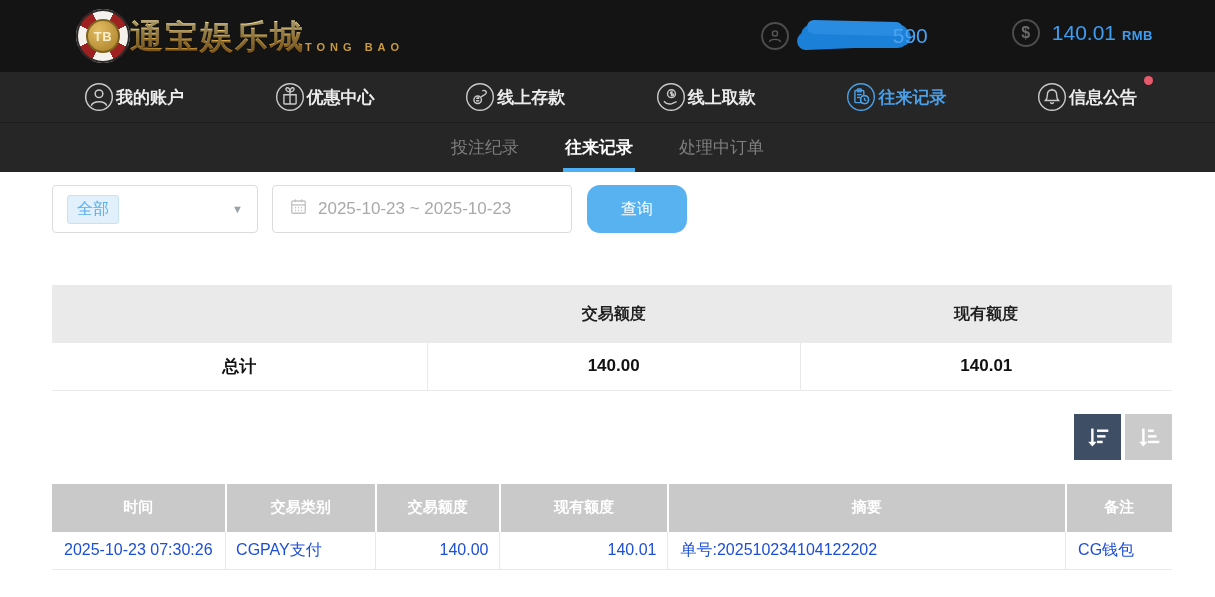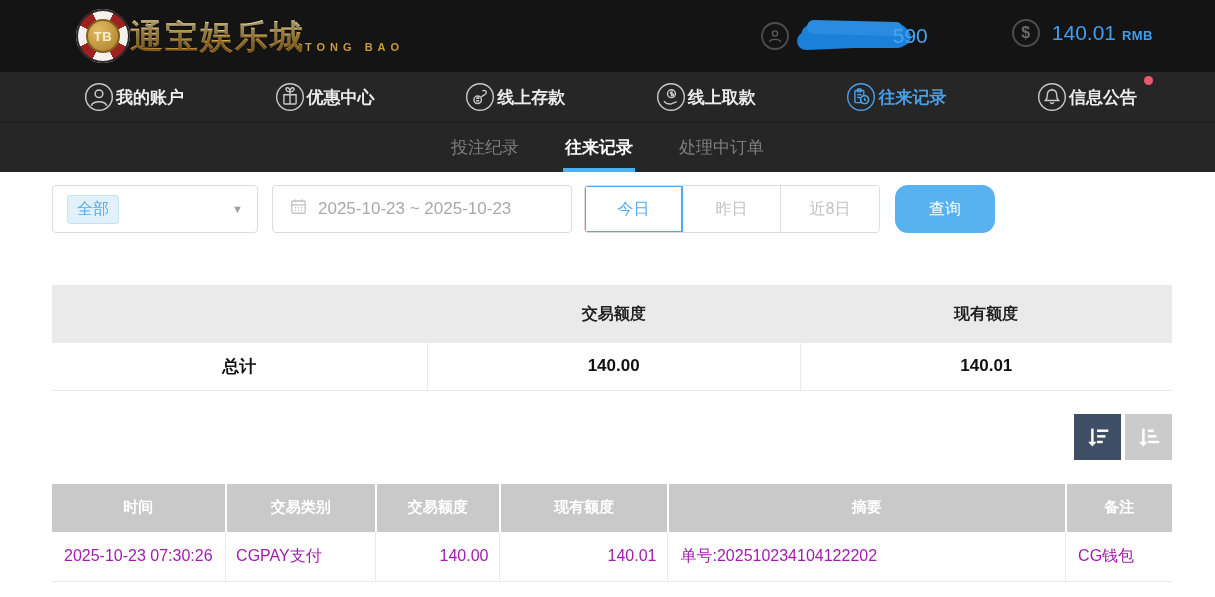--- a/index.html
+++ b/index.html
@@ -74,21 +74,21 @@
   .sort-row { display:flex; justify-content:flex-end; gap:4px; margin-top:23px; }
   .sort-btn { width:47px; height:46px; border:none; display:flex; align-items:center; justify-content:center; cursor:pointer; padding:0; }
   .sort-btn.desc { background:#3e4e64; }
   .sort-btn.asc { background:#cbcbcb; }
   .sort-btn svg { display:block; }
 
   
   .records { width:100%; border-collapse:collapse; margin-top:24px; table-layout:fixed; }
   .records thead th { background:#c9c9c9; height:48px; color:#fff; font-size:15px; font-weight:bold; text-align:center; border-right:2px solid #fff; }
   .records thead th:last-child { border-right:none; }
-  .records tbody td { height:50px; font-size:16px; color:#a21caf; border-bottom:1px solid #e9e9e9; border-right:1px solid #e9e9e9; background:#fff; }
+  .records tbody td { height:38px; font-size:16px; color:#1d4ed8; border-bottom:1px solid #e9e9e9; border-right:1px solid #e9e9e9; background:#fff; }
   .records tbody td:last-child { border-right:none; }
   .c-time { padding-left:12px; text-align:left; }
   .c-type { padding-left:10px; text-align:left; }
   .c-amt  { padding-right:11px; text-align:right; }
   .c-bal  { padding-right:11px; text-align:right; }
   .c-sum  { padding-left:12px; text-align:left; }
   .c-rem  { padding-left:12px; text-align:left; }
 </style>
 </head>
 <body>
@@ -239,25 +239,20 @@
             <line x1="11.2" y1="13.5" x2="12.7" y2="13.5"></line>
             <line x1="15" y1="13.5" x2="16.5" y2="13.5"></line>
           <line x1="7.5" y1="17" x2="9" y2="17"></line>
             <line x1="11.2" y1="17" x2="12.7" y2="17"></line>
             <line x1="15" y1="17" x2="16.5" y2="17"></line>
         </svg>
       </span>
       <span>2025-10-23 ~ 2025-10-23</span>
     </div>
 
-    <div class="btn-group">
-      <button class="qbtn active">今日</button>
-      <button class="qbtn">昨日</button>
-      <button class="qbtn">近8日</button>
-    </div>
 
     <button class="search-btn">查询</button>
   </div>
 
   <table class="summary">
     <colgroup>
         <col style="width:33.5%">
         <col style="width:33.3%">
         <col style="width:33.2%">
       </colgroup>

